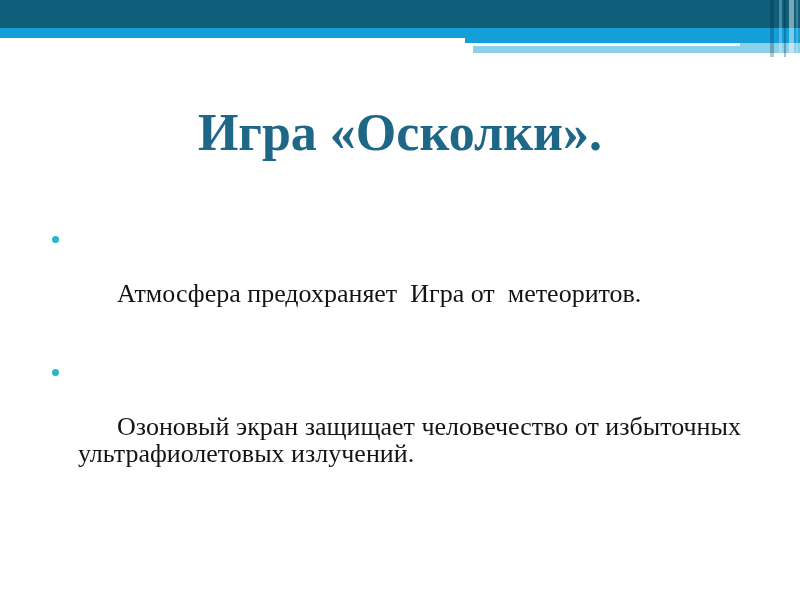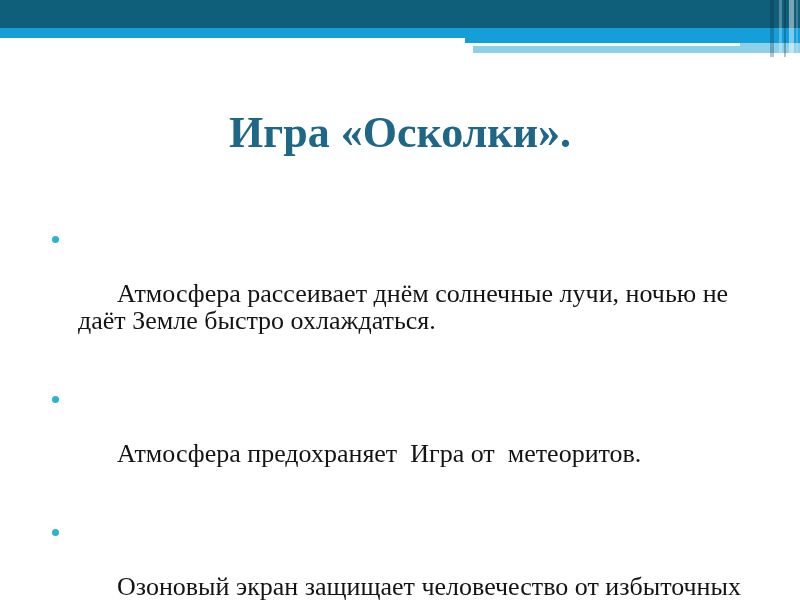--- a/index.html
+++ b/index.html
@@ -35,21 +35,21 @@
   .stripe.s1{left:770px;width:4px;background:rgba(10,44,60,0.28);}
   .stripe.s2{left:779px;width:3px;background:rgba(255,255,255,0.28);}
   .stripe.s3{left:784px;width:2px;background:rgba(10,44,60,0.30);}
   .stripe.s4{left:789px;width:5px;background:rgba(255,255,255,0.45);}
   .stripe.s5{left:796px;width:2px;background:rgba(255,255,255,0.20);}
   
   .title{
     position:absolute;left:0;right:0;top:110px;
     margin:0;
     text-align:center;
-    font-size:44px;line-height:46px;font-weight:bold;
+    font-size:52px;line-height:46px;font-weight:bold;
     color:var(--title_color,#1e6787);
     letter-spacing:0px;
   }
   
   .content{
     position:absolute;left:52px;top:226px;width:726px;
   }
   .bullet-item{
     position:relative;
     padding-left:26px;
@@ -79,24 +79,20 @@
   <div class="stripe s2"></div>
   <div class="stripe s3"></div>
   <div class="stripe s4"></div>
   <div class="stripe s5"></div>
 
   <h1 class="title">Игра «Осколки».</h1>
 
   <div class="content">
     <div class="bullet-item">
       <span class="dot"></span>
-      <span>Атмосфера рассеивает днём солнечные лучи, ночью не даёт Земле быстро охлаждаться.</span>
-    </div>
-    <div class="bullet-item">
-      <span class="dot"></span>
       <span>Атмосфера предохраняет  Игра от  метеоритов.</span>
     </div>
     <div class="bullet-item">
       <span class="dot"></span>
       <span>Озоновый экран защищает человечество от избыточных ультрафиолетовых излучений.</span>
     </div>
 
   </div>
 
 </div>

